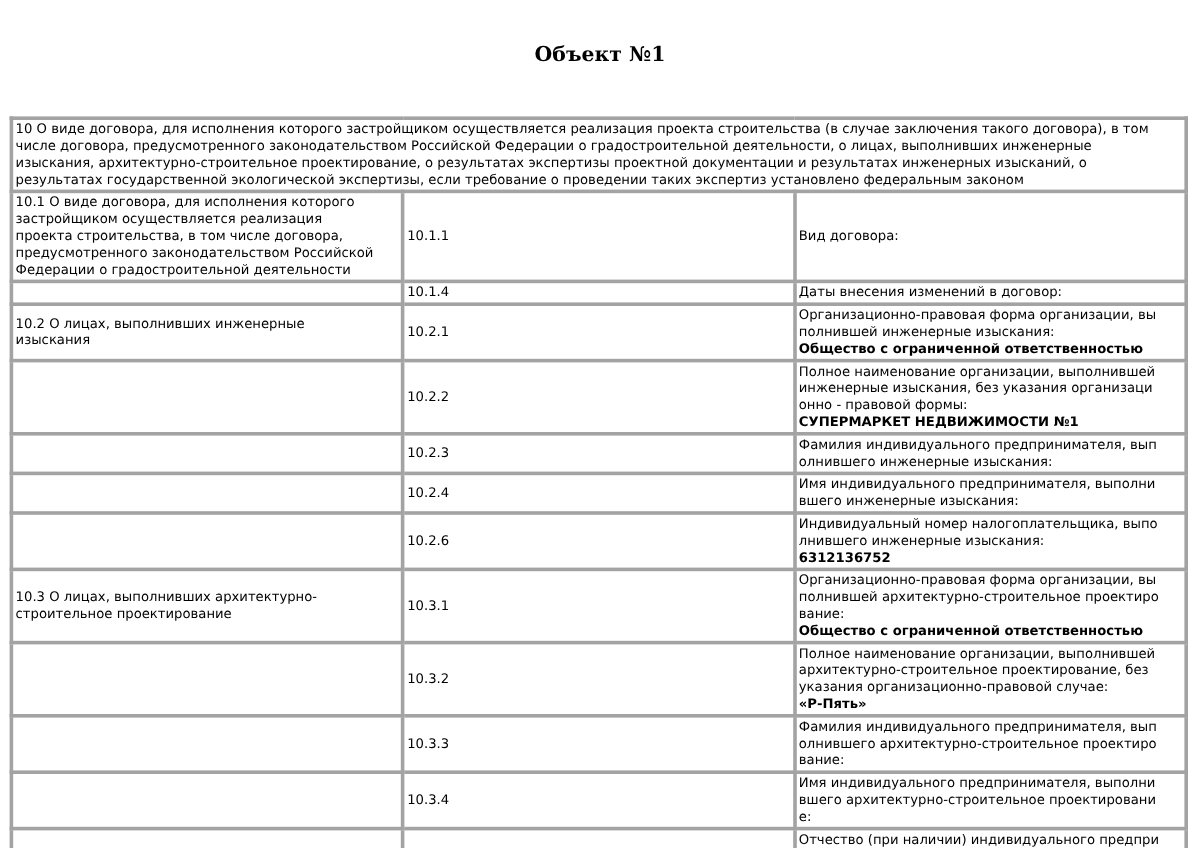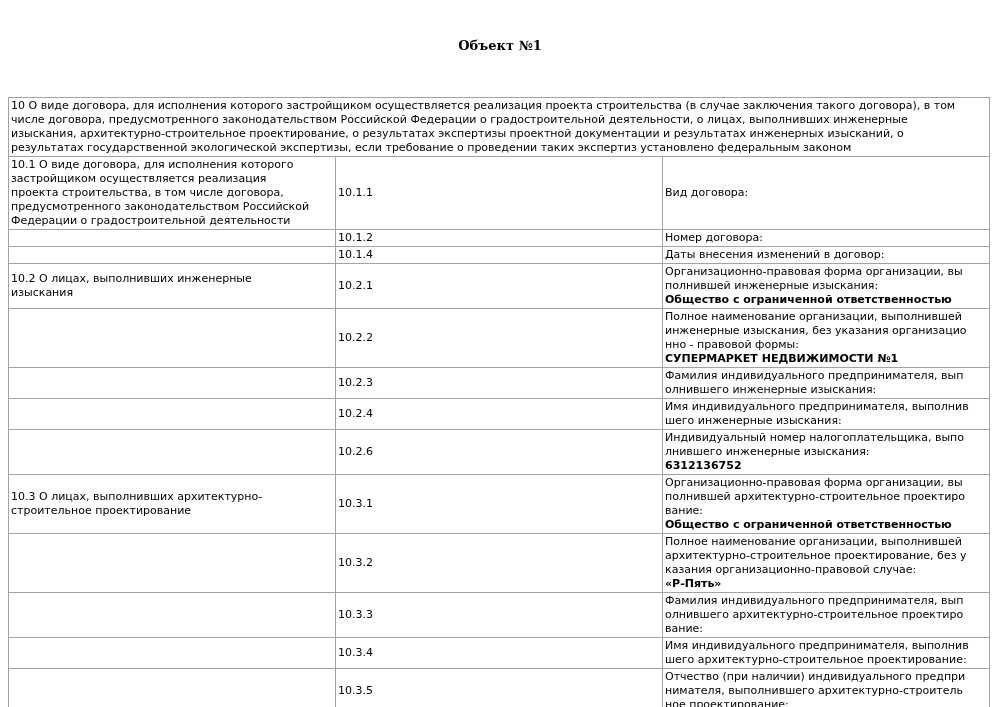--- a/index.html
+++ b/index.html
@@ -13,32 +13,32 @@
     color: #000000;
     box-sizing: border-box;
     height: 707px;
     overflow: hidden;
   }
   .page-title {
     margin-top: 36px;
     text-align: center;
     font-family: "DejaVu Serif", "Liberation Serif", serif;
     font-weight: bold;
-    font-size: 13px;
+    font-size: 17px;
     line-height: 20px;
     color: #000000;
   }
   table.decl {
     border-collapse: collapse;
     table-layout: fixed;
     width: 982px;
     margin: 41px 8px 0 8px;
   }
   table.decl td {
-    border: 1px solid #a3a3a3;
+    border: 3px solid #a3a3a3;
     padding: 1px 20px 1px 2px;
     vertical-align: middle;
     font-size: 11px;
     line-height: 14px;
     color: #000000;
     overflow: hidden;
   }
   td.c-group { width: 245px; word-wrap: break-word; }
   td.c-num   { width: 62px; }
   td.c-field { word-break: break-all; }
@@ -62,28 +62,20 @@
 
     <tr>
       <td class="c-group">10.1 О виде договора, для исполнения которого застройщиком осуществляется реализация проекта строительства, в том числе договора, предусмотренного законодательством Российской Федерации о градостроительной деятельности</td>
       <td class="c-num">10.1.1</td>
       <td class="c-field">
         <div>Вид договора:</div>
 
       </td>
     </tr>
 
-    <tr>
-      <td class="c-group"></td>
-      <td class="c-num">10.1.2</td>
-      <td class="c-field">
-        <div>Номер договора:</div>
-
-      </td>
-    </tr>
 
 
     <tr>
       <td class="c-group"></td>
       <td class="c-num">10.1.4</td>
       <td class="c-field">
         <div>Даты внесения изменений в договор:</div>
 
       </td>
     </tr>

